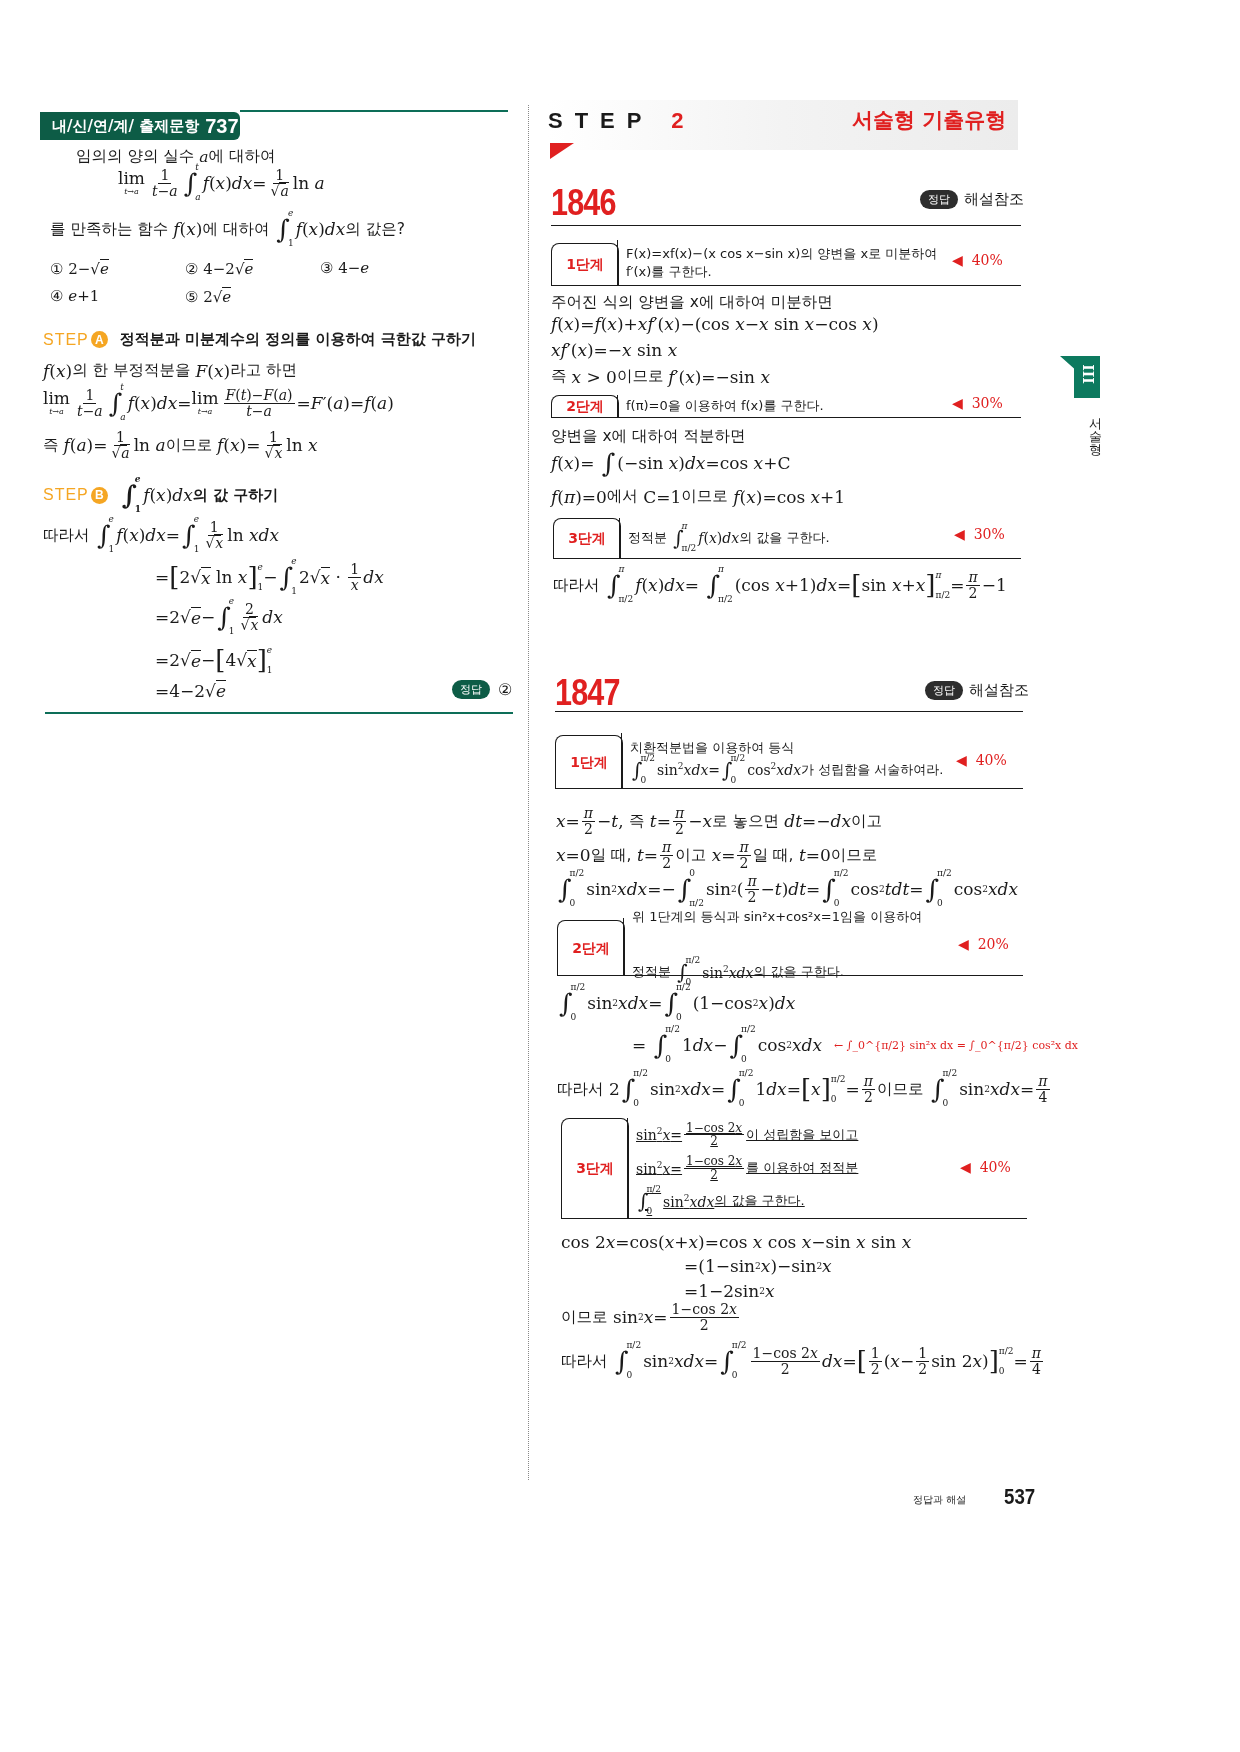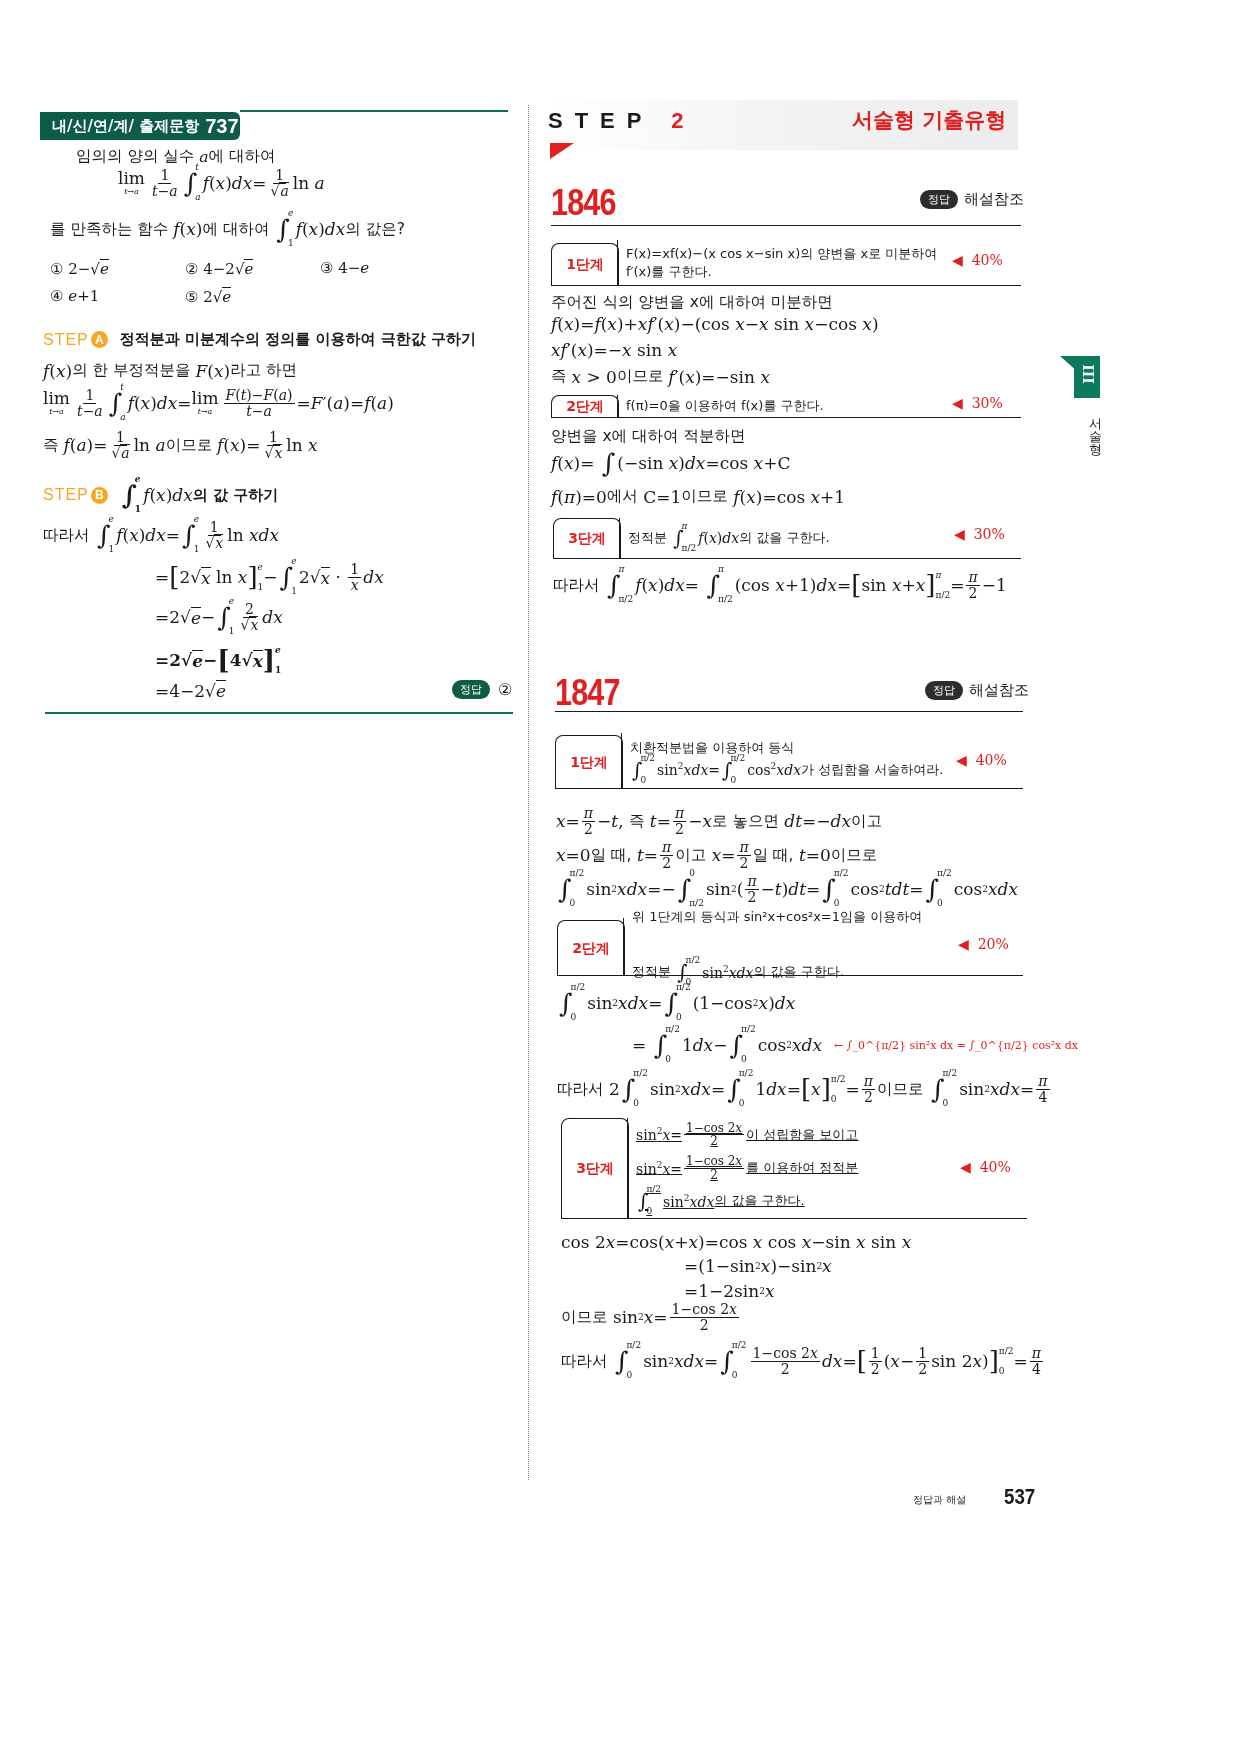--- a/index.html
+++ b/index.html
@@ -231,21 +231,21 @@
       <span class="lims">
         <span class="up mi">e</span>
         <span class="lo">1</span>
       </span>
     </span>
   <span class="frac">
       <span class="num">2</span>
       <span class="den sqrt">√<span class="rad">x</span></span>
     </span><span class="mi">dx</span>
 </div>
-<div class="line m" style="left:155px; top:645px;font-weight:bold;">
+<div class="line m" style="left:155px; top:645px;">
   =2√<span class="mi" style="border-top:1px solid #1a1a1a;">e</span>−<span class="bracket">[</span>4√<span class="mi" style="border-top:1px solid #1a1a1a;">x</span><span class="bracket">]</span><span style="display:inline-flex;flex-direction:column;font-size:9px;height:30px;justify-content:space-between;">
       <span class="mi">e</span>
       <span>1</span>
     </span>
 </div>
 <div class="line m" style="left:155px; top:680px;">
   =4−2√<span class="mi" style="border-top:1px solid #1a1a1a;">e</span>
 </div>
 <div class="line" style="left:452px; top:680px;">
   <span class="answer-pill">정답</span>

